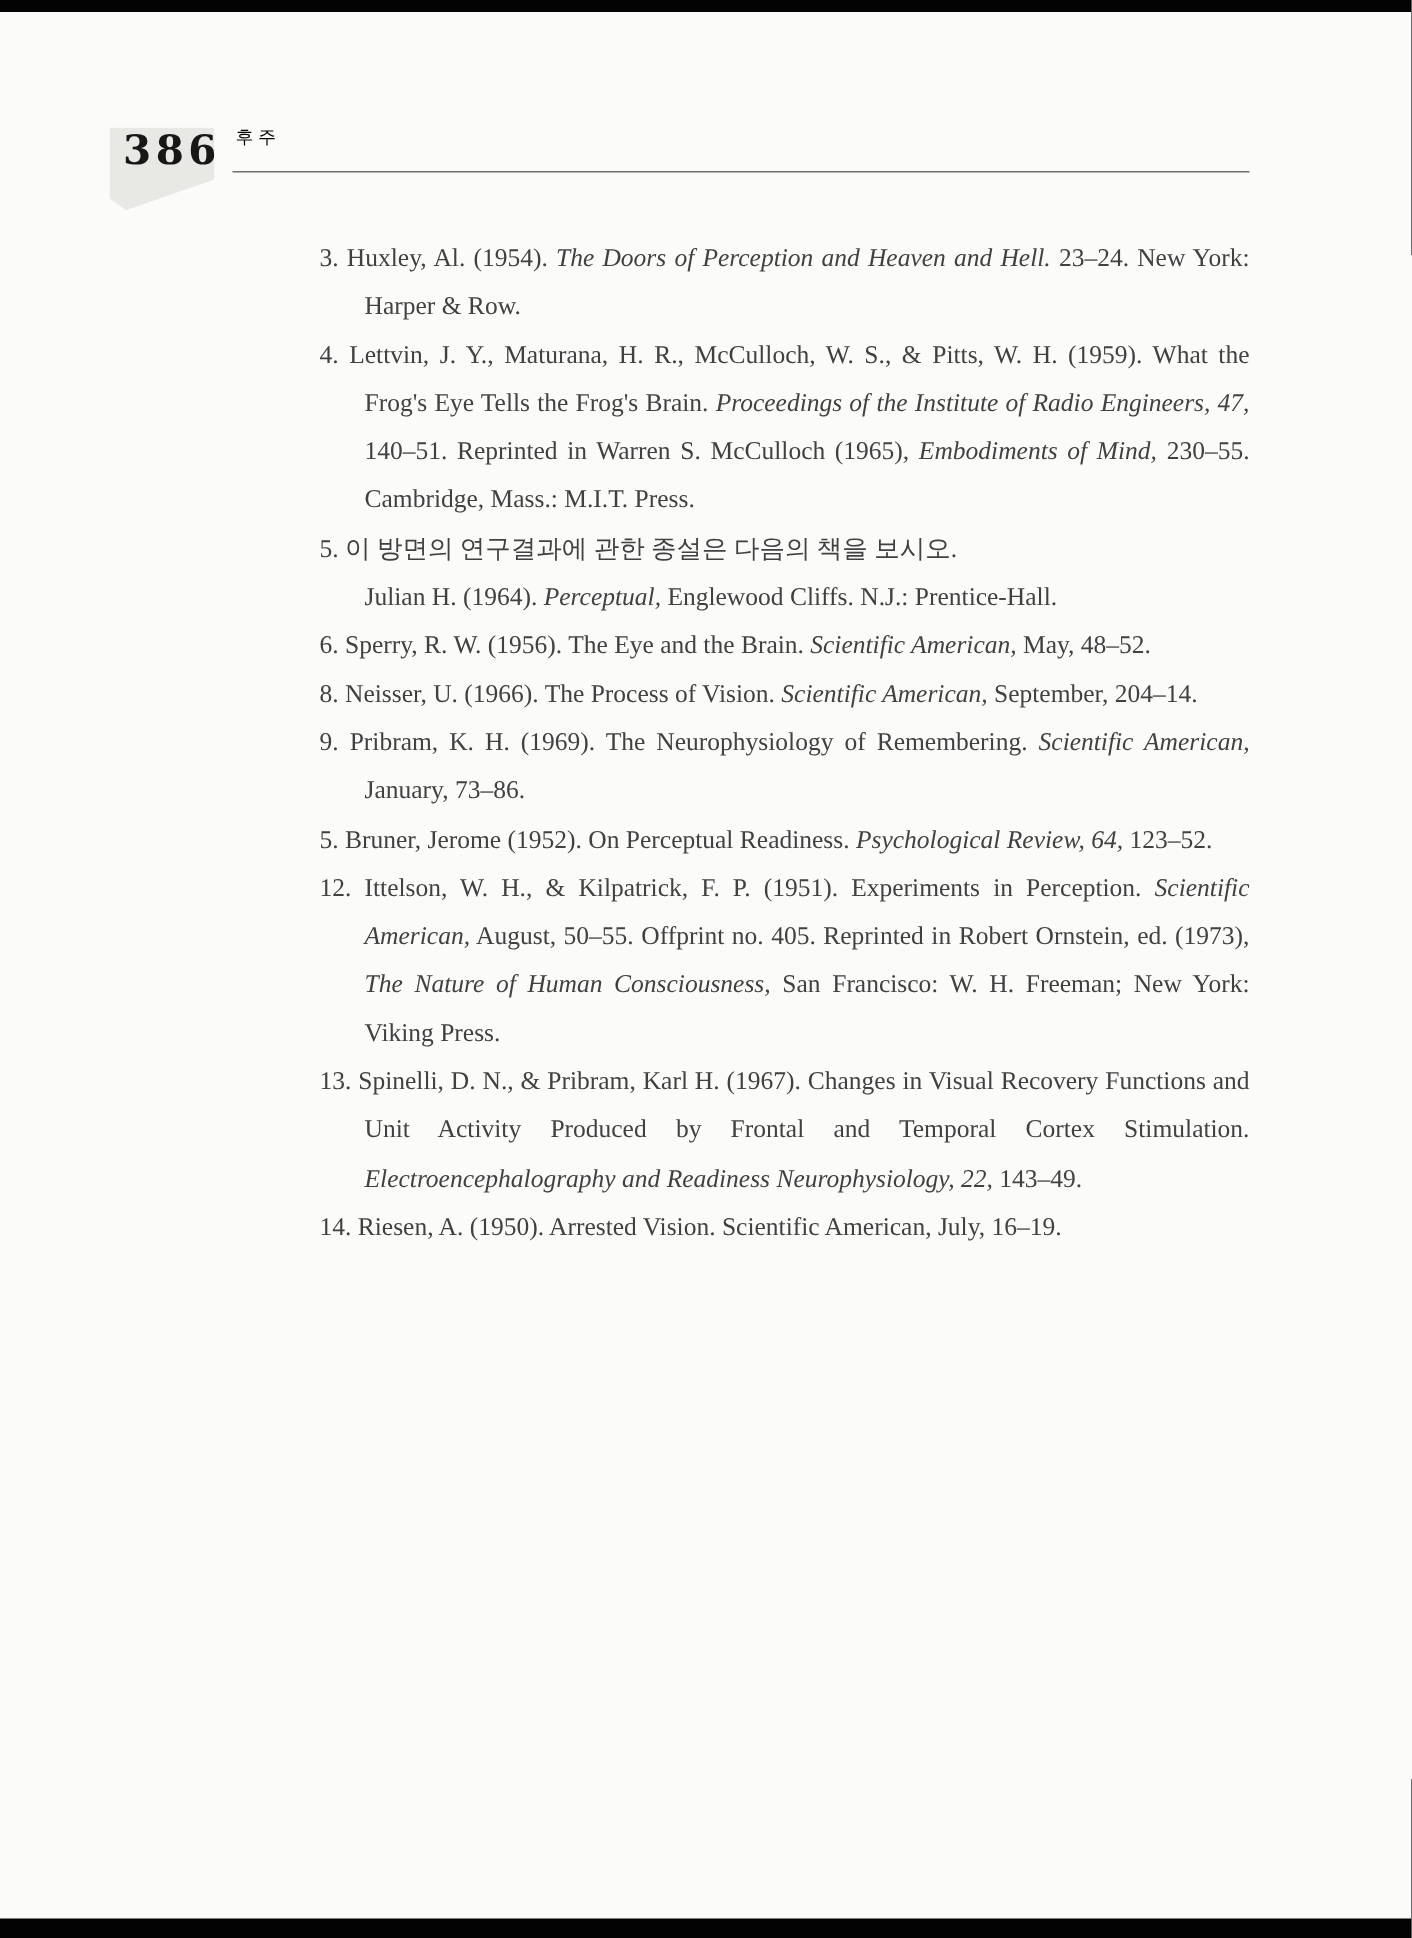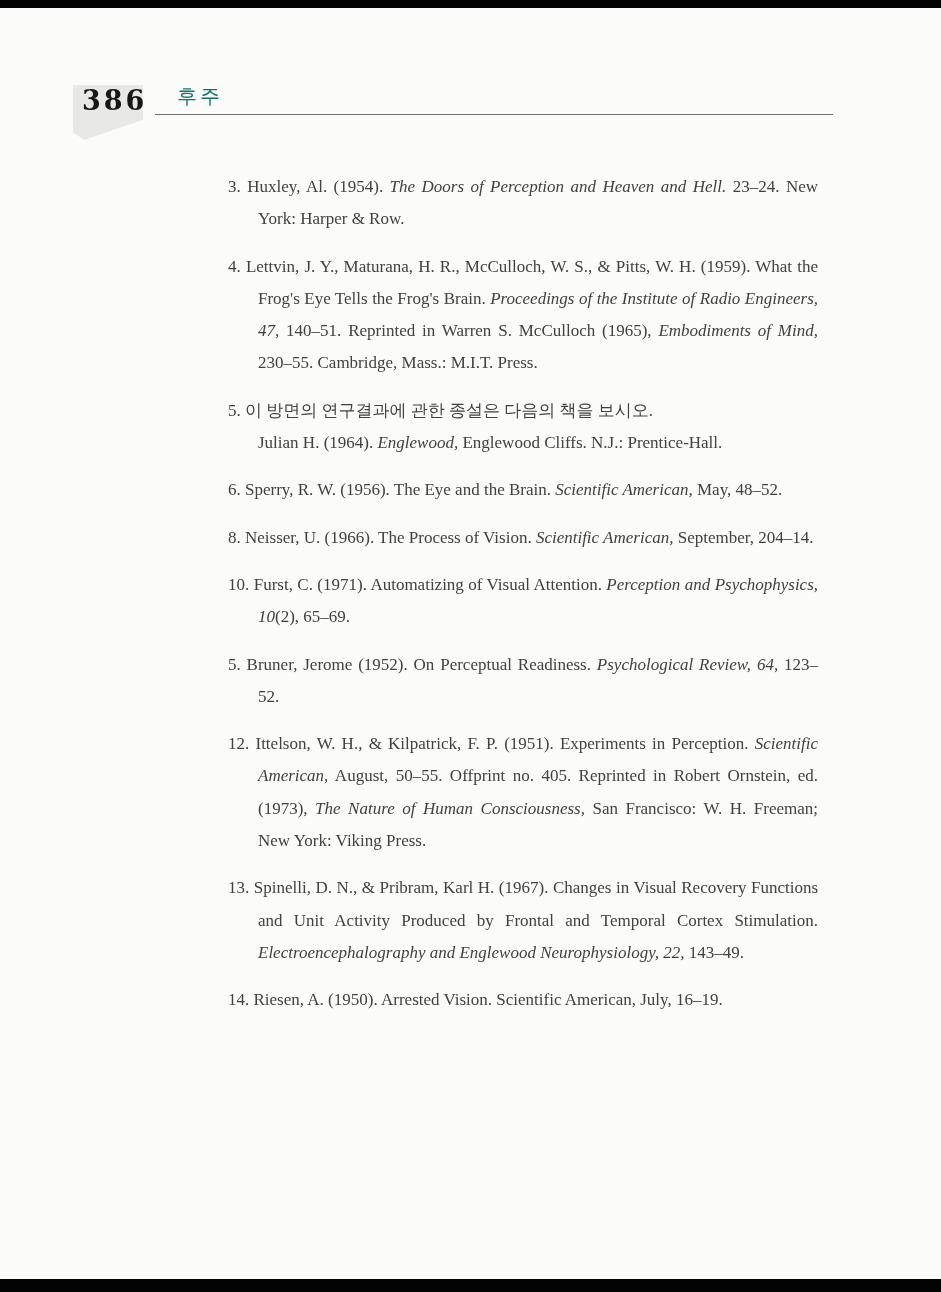--- a/index.html
+++ b/index.html
@@ -17,56 +17,56 @@
     background:#e8e8e5;
     clip-path:polygon(0 0, 100% 0, 100% 63%, 16% 100%, 0 86%);
   }
   .pagenum {
     font-family:"DejaVu Serif","Liberation Serif",serif;
     font-size:27px; font-weight:bold; color:#171717;
     padding:1px 0 0 9px; letter-spacing:3px; line-height:1.1;
   }
   .header-title {
     position:absolute; left:157px; top:83px;
-    font-size:20px; color:#0f766e; letter-spacing:3px;margin-left:20px;
+    font-size:12px; color:#000000; letter-spacing:3px;
   }
   .header-rule {
     position:absolute; left:155px; top:114px; width:678px; height:1px;
     background:#6f6f6f;
   }
 
   .notes {
     position:absolute; left:213px; top:156px; width:620px;
     font-size:17px; line-height:32.3px; color:#414141;
     text-align:justify;
   }
-  .note { margin:15px; padding-left:30px; text-indent:-30px; }
+  .note { margin:0; padding-left:30px; text-indent:-30px; }
   .note .it { font-style:italic; }
   .note.jlast { text-align-last:justify; }
 </style>
 </head>
 <body>
 
 <div class="page">
   <div class="bar-top"></div>
 
   <div class="pagenum-tab">
     <div class="pagenum">386</div>
   </div>
 
   <div class="header-title">후주</div>
   <div class="header-rule"></div>
 
   <div class="notes">
       <p class="note"><span>3. </span><span>Huxley, Al. (1954). </span><span class="it">The Doors of Perception and Heaven and Hell.</span><span> 23–24. New York: Harper &amp; Row.</span></p>
       <p class="note"><span>4. </span><span>Lettvin, J. Y., Maturana, H. R., McCulloch, W. S., &amp; Pitts, W. H. (1959). What the Frog's Eye Tells the Frog's Brain. </span><span class="it">Proceedings of the Institute of Radio Engineers, 47,</span><span> 140–51. Reprinted in Warren S. McCulloch (1965), </span><span class="it">Embodiments of Mind,</span><span> 230–55. Cambridge, Mass.: M.I.T. Press.</span></p>
-      <p class="note"><span>5. </span><span>이 방면의 연구결과에 관한 종설은 다음의 책을 보시오.</span><br><span>Julian H. (1964). </span><span class="it">Englewood,</span><span> Englewood Cliffs. N.J.: Prentice-Hall.</span></p>
+      <p class="note"><span>5. </span><span>이 방면의 연구결과에 관한 종설은 다음의 책을 보시오.</span><br><span>Julian H. (1964). </span><span class="it">Perceptual,</span><span> Englewood Cliffs. N.J.: Prentice-Hall.</span></p>
       <p class="note"><span>6. </span><span>Sperry, R. W. (1956). The Eye and the Brain. </span><span class="it">Scientific American,</span><span> May, 48–52.</span></p>
       <p class="note"><span>8. </span><span>Neisser, U. (1966). The Process of Vision. </span><span class="it">Scientific American,</span><span> September, 204–14.</span></p>
-      <p class="note"><span>10. </span><span>Furst, C. (1971). Automatizing of Visual Attention. </span><span class="it">Perception and Psychophysics, 10</span><span>(2), 65–69.</span></p>
+      <p class="note"><span>9. </span><span>Pribram, K. H. (1969). The Neurophysiology of Remembering. </span><span class="it">Scientific American,</span><span> January, 73–86.</span></p>
       <p class="note"><span>5. </span><span>Bruner, Jerome (1952). On Perceptual Readiness. </span><span class="it">Psychological Review, 64,</span><span> 123–52.</span></p>
       <p class="note"><span>12. </span><span>Ittelson, W. H., &amp; Kilpatrick, F. P. (1951). Experiments in Perception. </span><span class="it">Scientific American,</span><span> August, 50–55. Offprint no. 405. Reprinted in Robert Ornstein, ed. (1973), </span><span class="it">The Nature of Human Consciousness,</span><span> San Francisco: W. H. Freeman; New York: Viking Press.</span></p>
-      <p class="note"><span>13. </span><span>Spinelli, D. N., &amp; Pribram, Karl H. (1967). Changes in Visual Recovery Functions and Unit Activity Produced by Frontal and Temporal Cortex Stimulation. </span><span class="it">Electroencephalography and Englewood Neurophysiology, 22,</span><span> 143–49.</span></p>
+      <p class="note"><span>13. </span><span>Spinelli, D. N., &amp; Pribram, Karl H. (1967). Changes in Visual Recovery Functions and Unit Activity Produced by Frontal and Temporal Cortex Stimulation. </span><span class="it">Electroencephalography and Readiness Neurophysiology, 22,</span><span> 143–49.</span></p>
       <p class="note"><span>14. </span><span>Riesen, A. (1950). Arrested Vision. Scientific American, July, 16–19.</span></p>
     </div>
 
   <div class="bar-bottom"></div>
 </div>
 
 </body></html>

